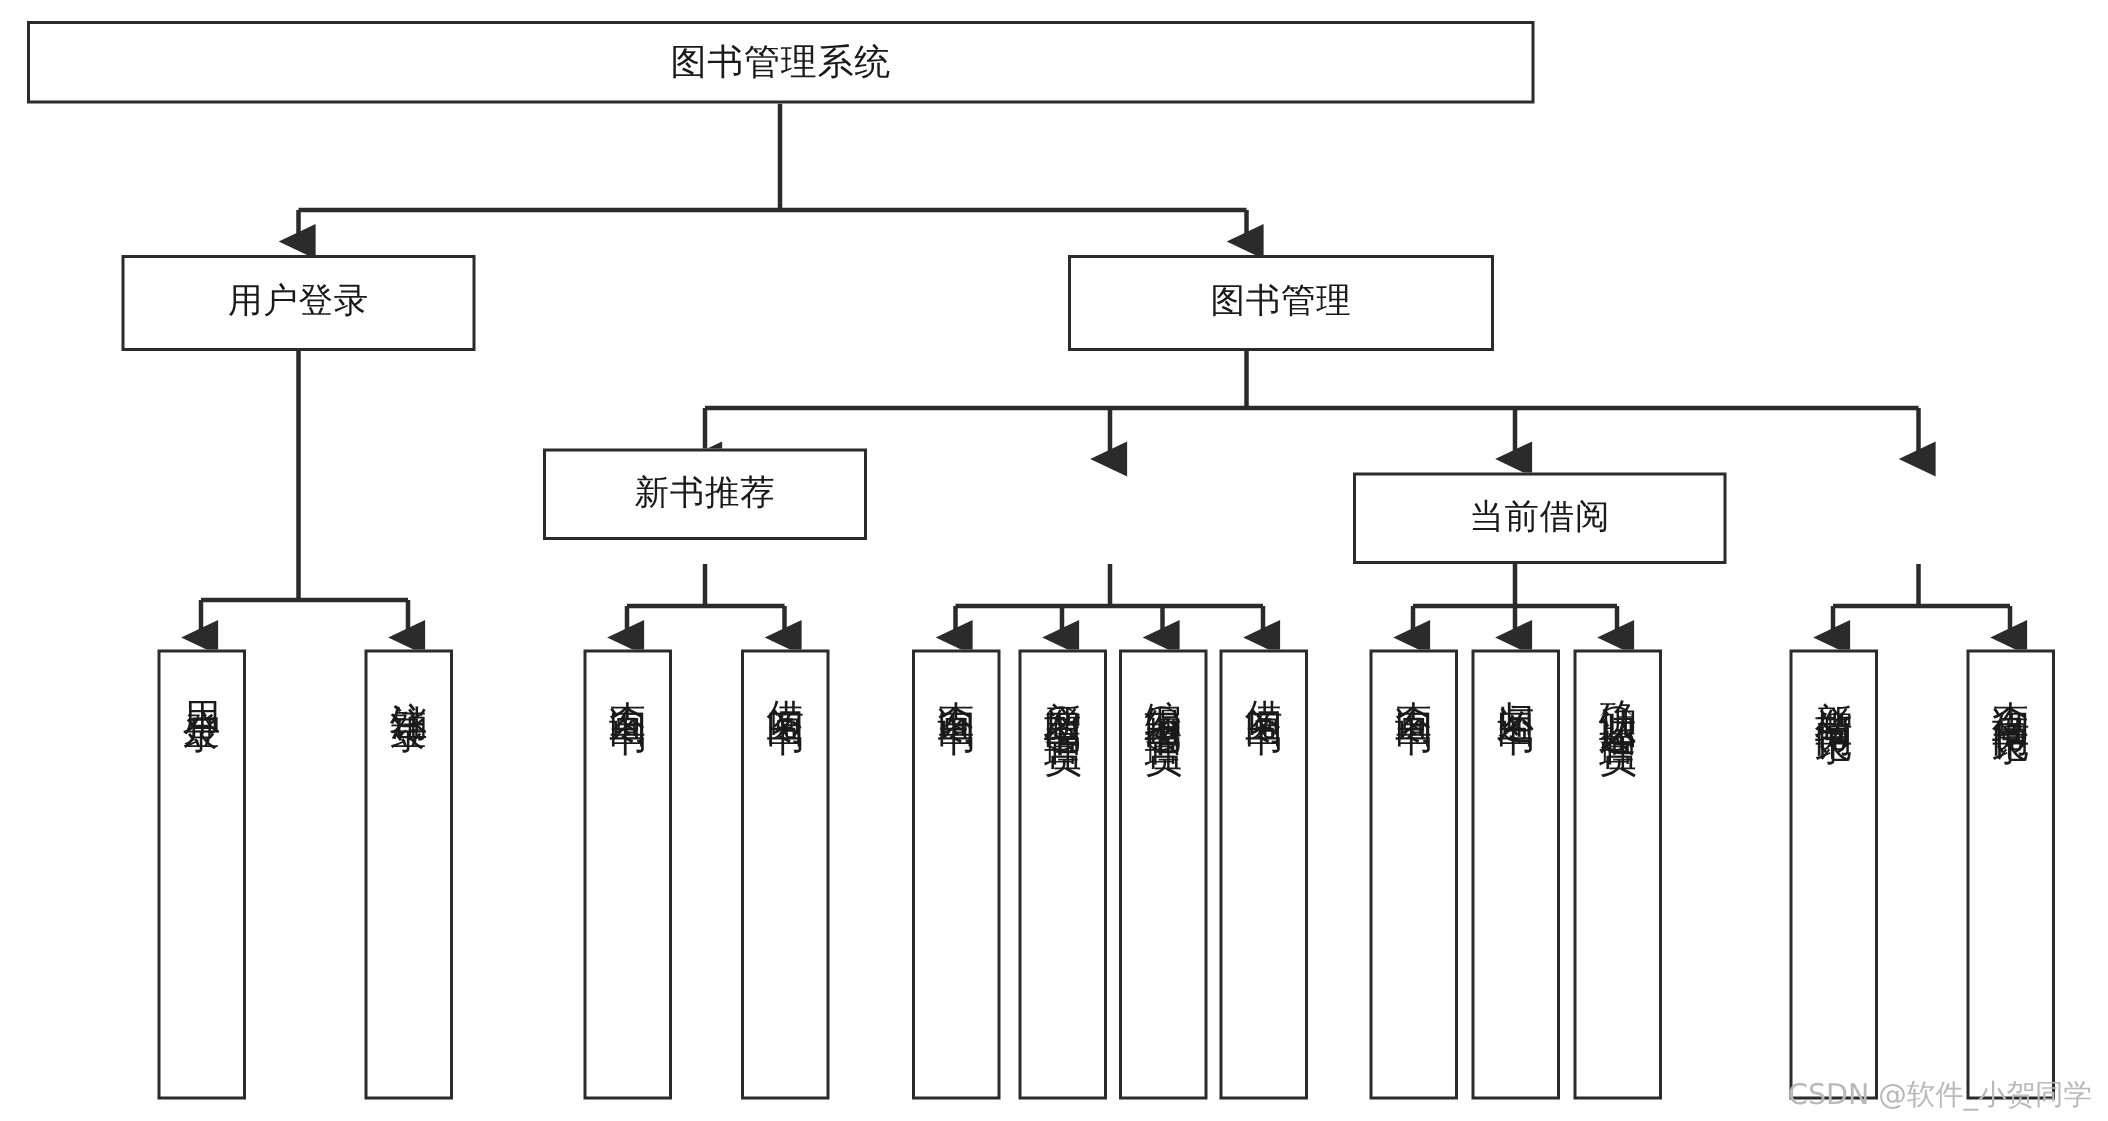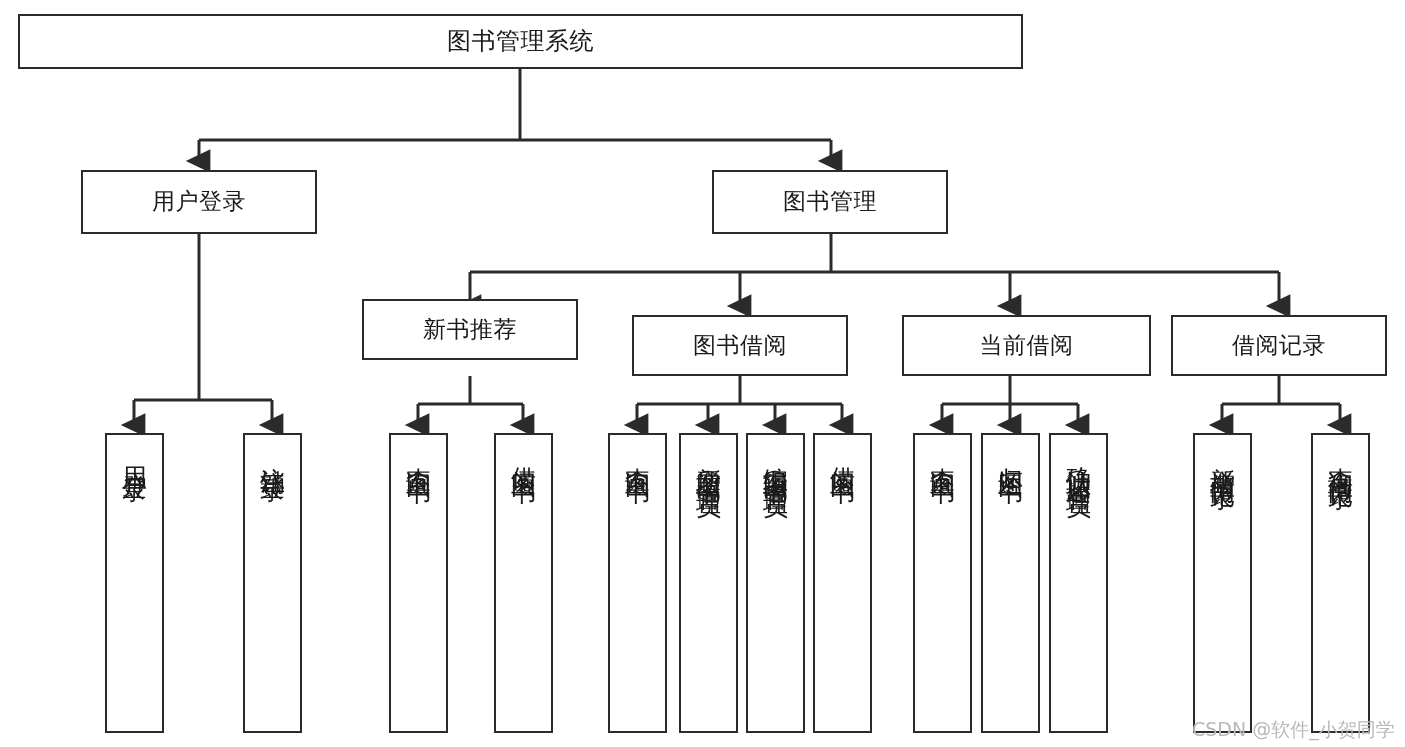--- a/index.html
+++ b/index.html
@@ -127,35 +127,29 @@
     </g>
   </svg>
 
   <div class="node h root" style="left:18px; top:14px; width:1005px; height:55px;">
     <span class="lbl">图书管理系统</span>
   </div>
 
   <div class="node h" style="left:81px; top:170px; width:236px; height:64px;">
     <span class="lbl">用户登录</span>
   </div>
-  <div class="node h" style="left:712px; top:170px; width:236px; height:64px;align-items:center;">
+  <div class="node h" style="left:712px; top:170px; width:284px; height:64px;align-items:center;">
     <span class="lbl">图书管理</span>
   </div>
 
   <div class="node h" style="left:362px; top:299px; width:216px; height:61px;">
     <span class="lbl">新书推荐</span>
   </div>
-  <div class="node h" style="left:632px; top:315px; width:216px; height:61px;">
-    <span class="lbl">图书借阅</span>
-  </div>
   <div class="node h" style="left:902px; top:315px; width:249px; height:61px;">
     <span class="lbl">当前借阅</span>
-  </div>
-  <div class="node h" style="left:1171px; top:315px; width:216px; height:61px;">
-    <span class="lbl">借阅记录</span>
   </div>
 
   <div class="node v" style="left:105px; top:433px; width:59px; height:300px;">
     <span class="lbl">用户登录</span>
   </div>
   <div class="node v" style="left:243px; top:433px; width:59px; height:300px;">
     <span class="lbl">注销登录</span>
   </div>
 
   <div class="node v" style="left:389px; top:433px; width:59px; height:300px;">

